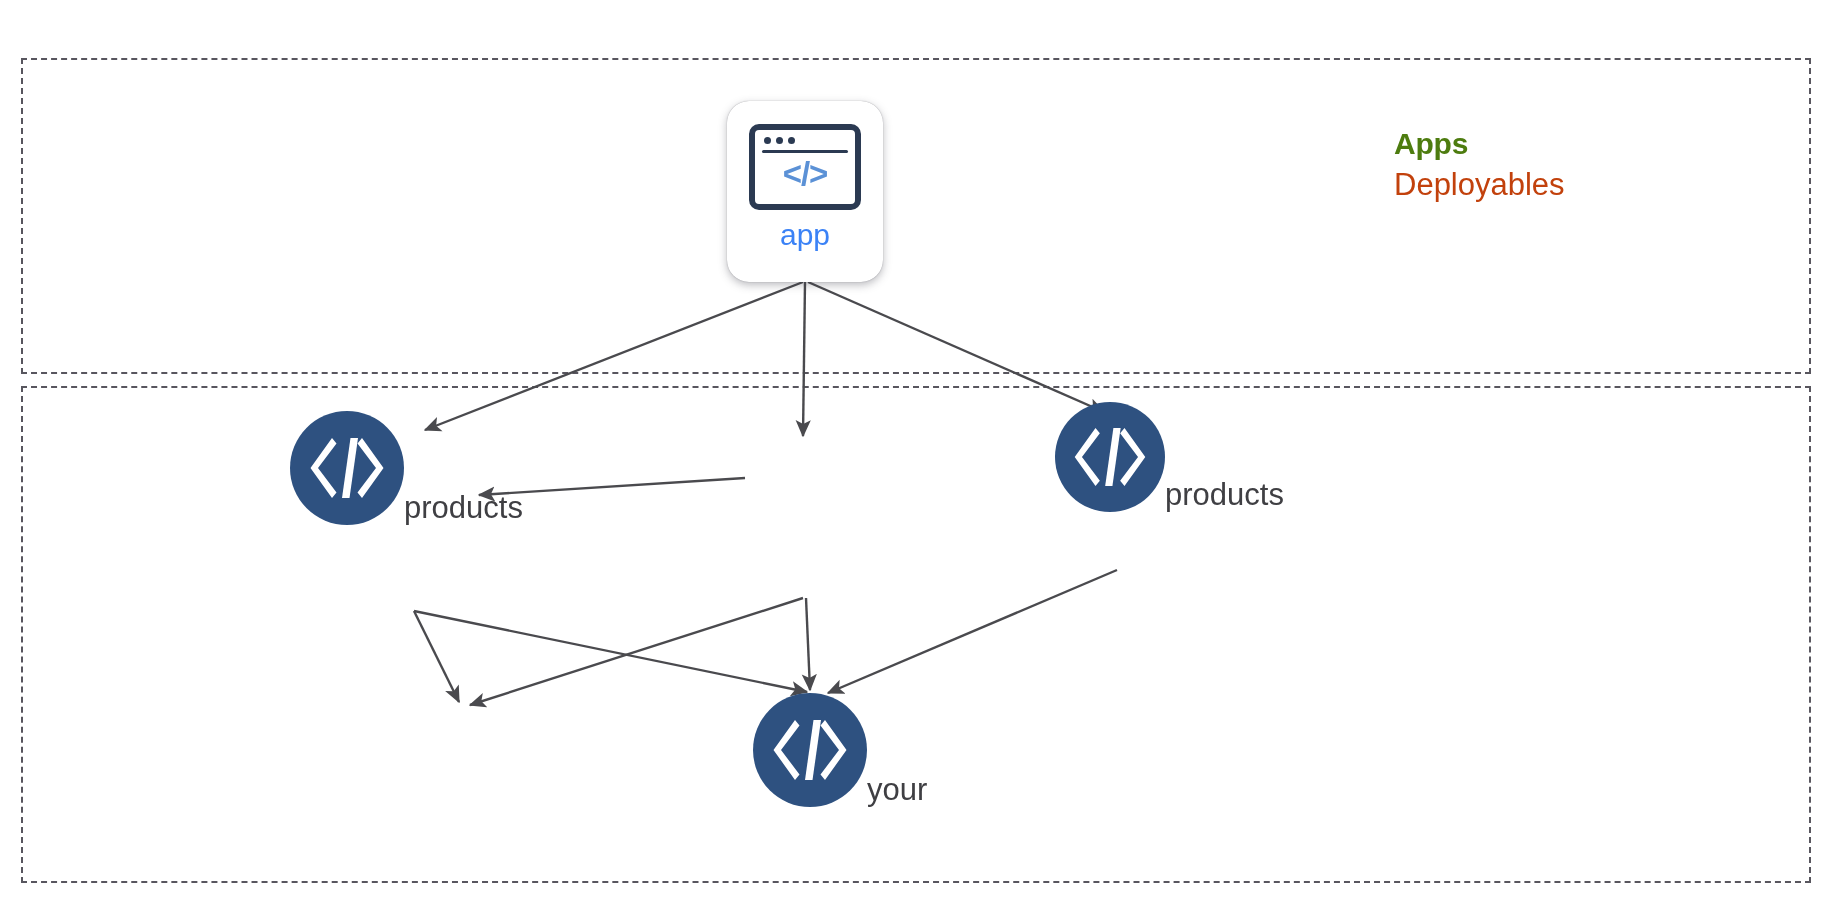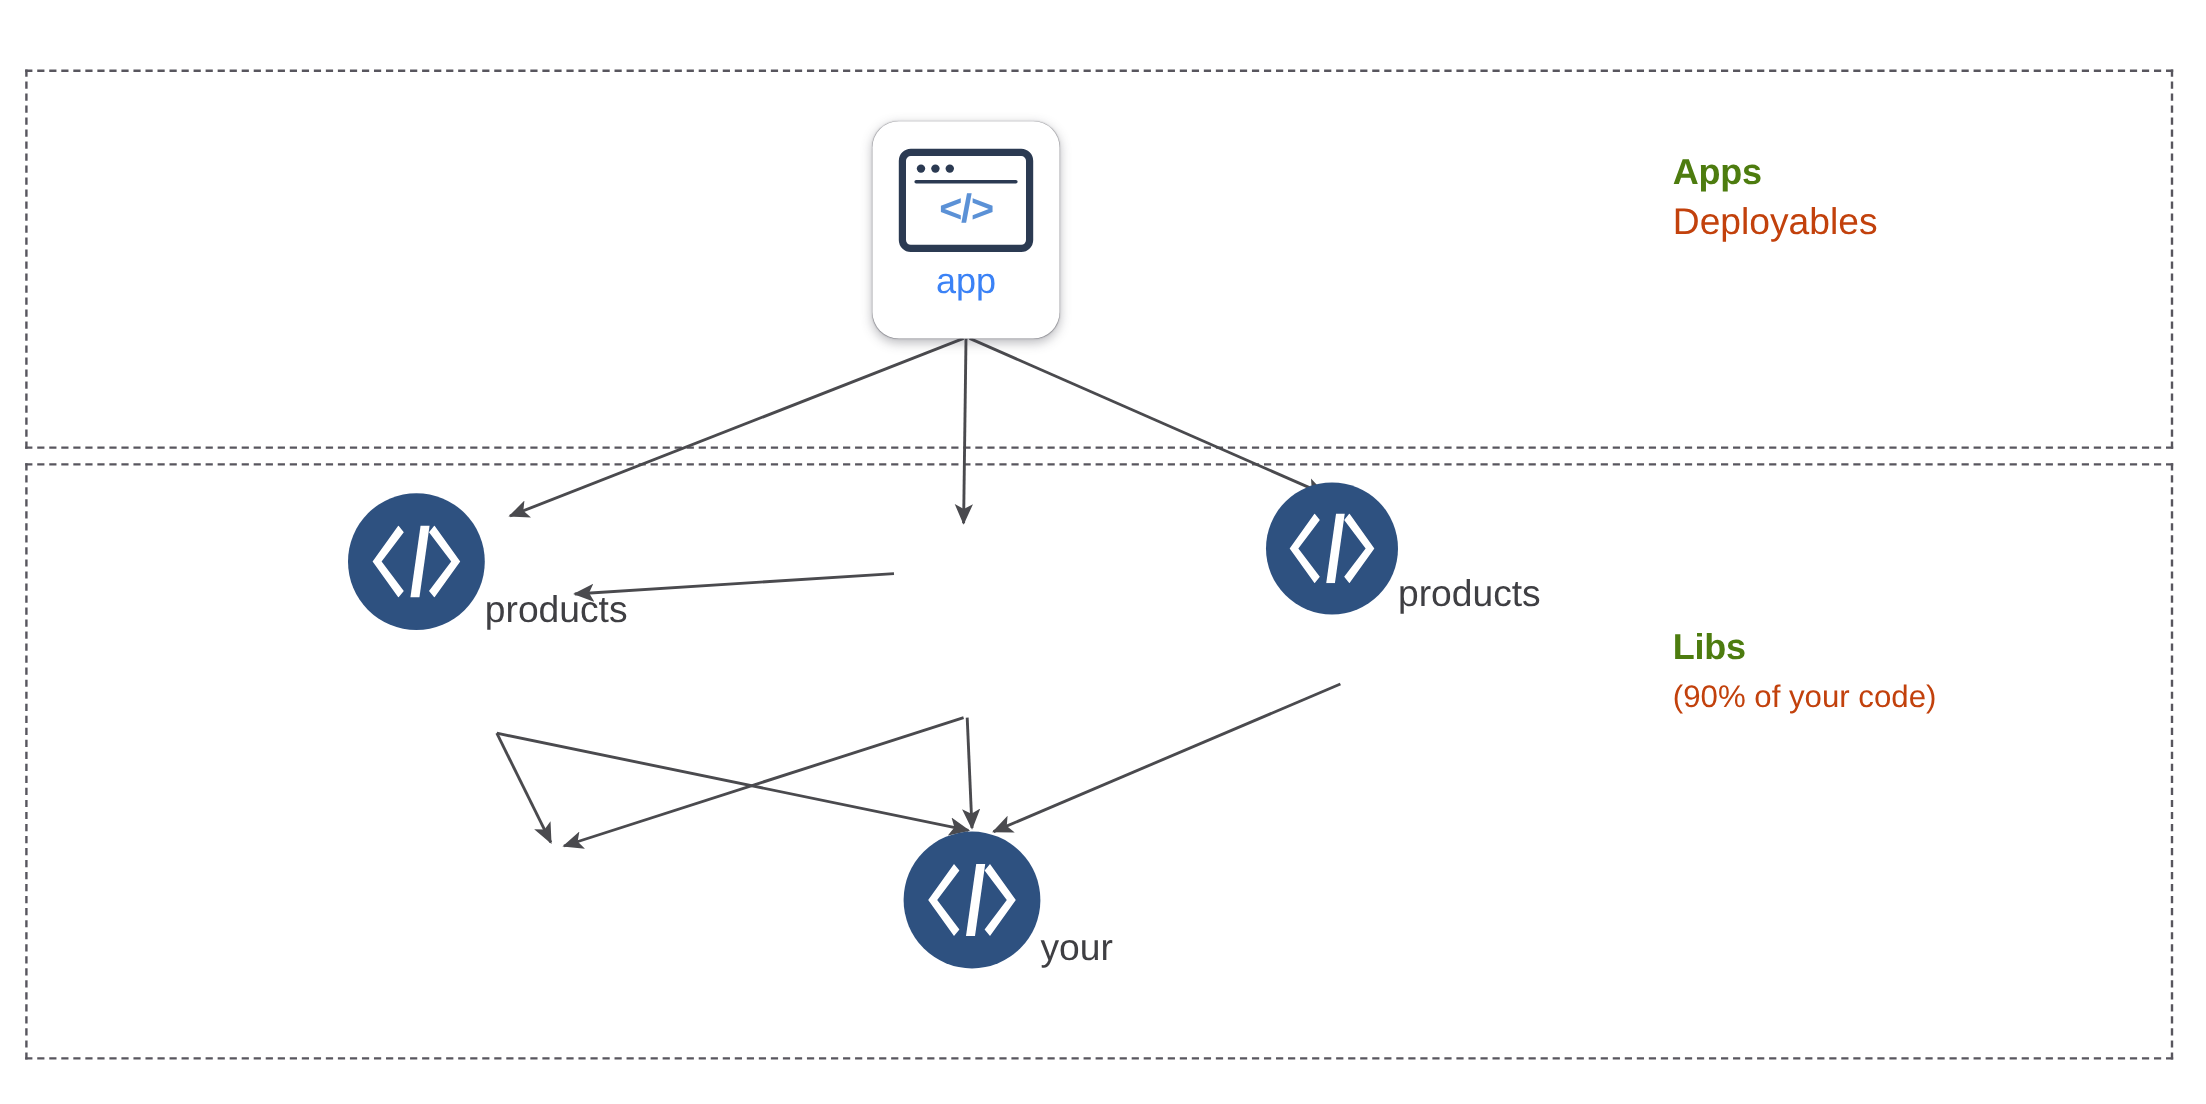--- a/index.html
+++ b/index.html
@@ -167,24 +167,20 @@
 <div id="stage">
 
   <div id="apps-region" class="region-box"></div>
   <div id="libs-region" class="region-box"></div>
 
   <div id="apps-caption" class="region-caption">
     <span class="caption-title">Apps</span>
     <span class="caption-sub">Deployables</span>
   </div>
 
-  <div id="libs-caption" class="region-caption small-sub">
-    <span class="caption-title">Libs</span>
-    <span class="caption-sub">(90% of your code)</span>
-  </div>
 
   <svg id="edge-layer" viewBox="0 0 1838 920">
     <defs>
       <marker id="arrowhead" viewBox="0 0 10 10" refX="9.2" refY="5" markerWidth="7.2" markerHeight="7.2" orient="auto-start-reverse" markerUnits="strokeWidth">
         <path d="M 0 0.6 L 10 5 L 0 9.4 L 2.3 5 Z" fill="#4a4a4e"></path>
       </marker>
     </defs>
 
     <g stroke="#4a4a4e" stroke-width="2.4" fill="none" marker-end="url(#arrowhead)">
 

